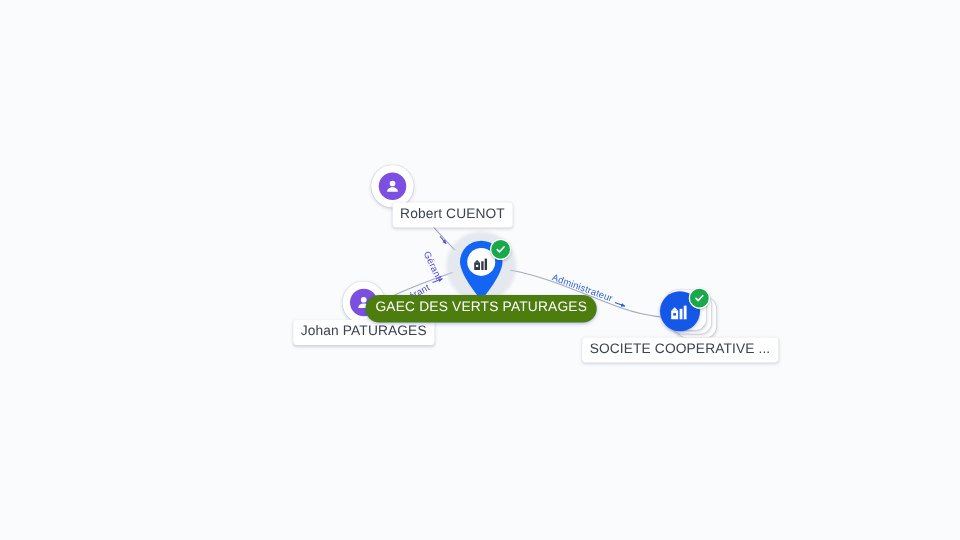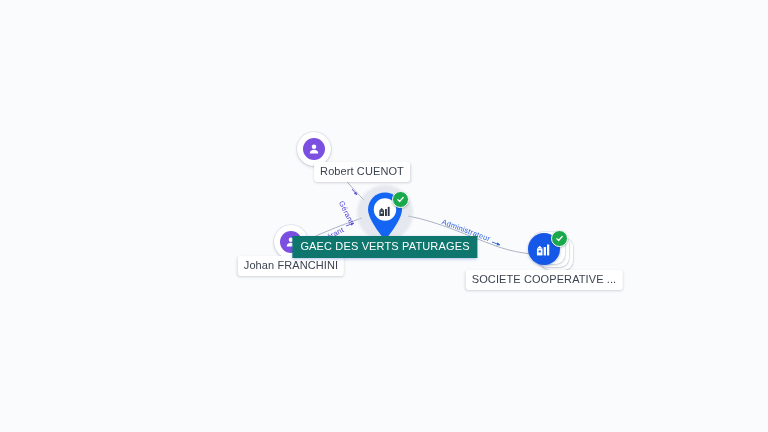--- a/index.html
+++ b/index.html
@@ -155,24 +155,24 @@
     color: #3b4250;
     font-size: 11px;
     line-height: 15px;
     padding: 2px 6px 3px 6px;
     border-radius: 3px;
     white-space: nowrap;
     box-shadow: 0 1px 2.5px rgba(45,55,85,0.20);
     letter-spacing: 0.1px;
   }
   .node-label.selected {
-    background: #0f766e;
+    background: #4d7c0f;
     color: #ffffff;
     font-size: 11px;
-    border-radius: 0;
+    border-radius: 11px;
     padding: 3px 8px 4px 8px;
     box-shadow: 0 1px 3px rgba(20,70,190,0.35);
     letter-spacing: 0.15px;
   }
 
   
   .edge-label {
     position: absolute;
     color: #4d46d6;
     font-size: 7.5px;
@@ -235,21 +235,21 @@
       <div class="person-circle">
         <div class="person-disc">
           <svg width="14" height="14" viewBox="0 0 24 24" xmlns="http://www.w3.org/2000/svg">
             <circle cx="12" cy="8.2" r="3.9" fill="#ffffff"></circle>
             <path d="M4.6 19.6c0-4.0 3.3-6.2 7.4-6.2s7.4 2.2 7.4 6.2z" fill="#ffffff"></path>
           </svg>
         </div>
       </div>
     </div>
   </div>
-  <div class="node-label" style="left:291px; top:256px;">Johan FRANCHINI</div>
+  <div class="node-label" style="left:291px; top:256px;">Johan PATURAGES</div>
 
   <div class="node" style="left:385px; top:213px;">
     <div class="pin-halo"></div>
     <div class="node-hit" style="left:0px; top:2px;">
       <div class="pin-wrap">
         <svg class="pin-shape" width="44" height="52" viewBox="0 0 44 52" xmlns="http://www.w3.org/2000/svg">
           <path d="M22 51 C 22 51 5 31.5 5 20.5 A 17 17 0 1 1 39 20.5 C 39 31.5 22 51 22 51 Z" fill="#1565f5"></path>
           <circle cx="22" cy="20.5" r="11.2" fill="#ffffff"></circle>
         </svg>
         <div class="pin-icon">

